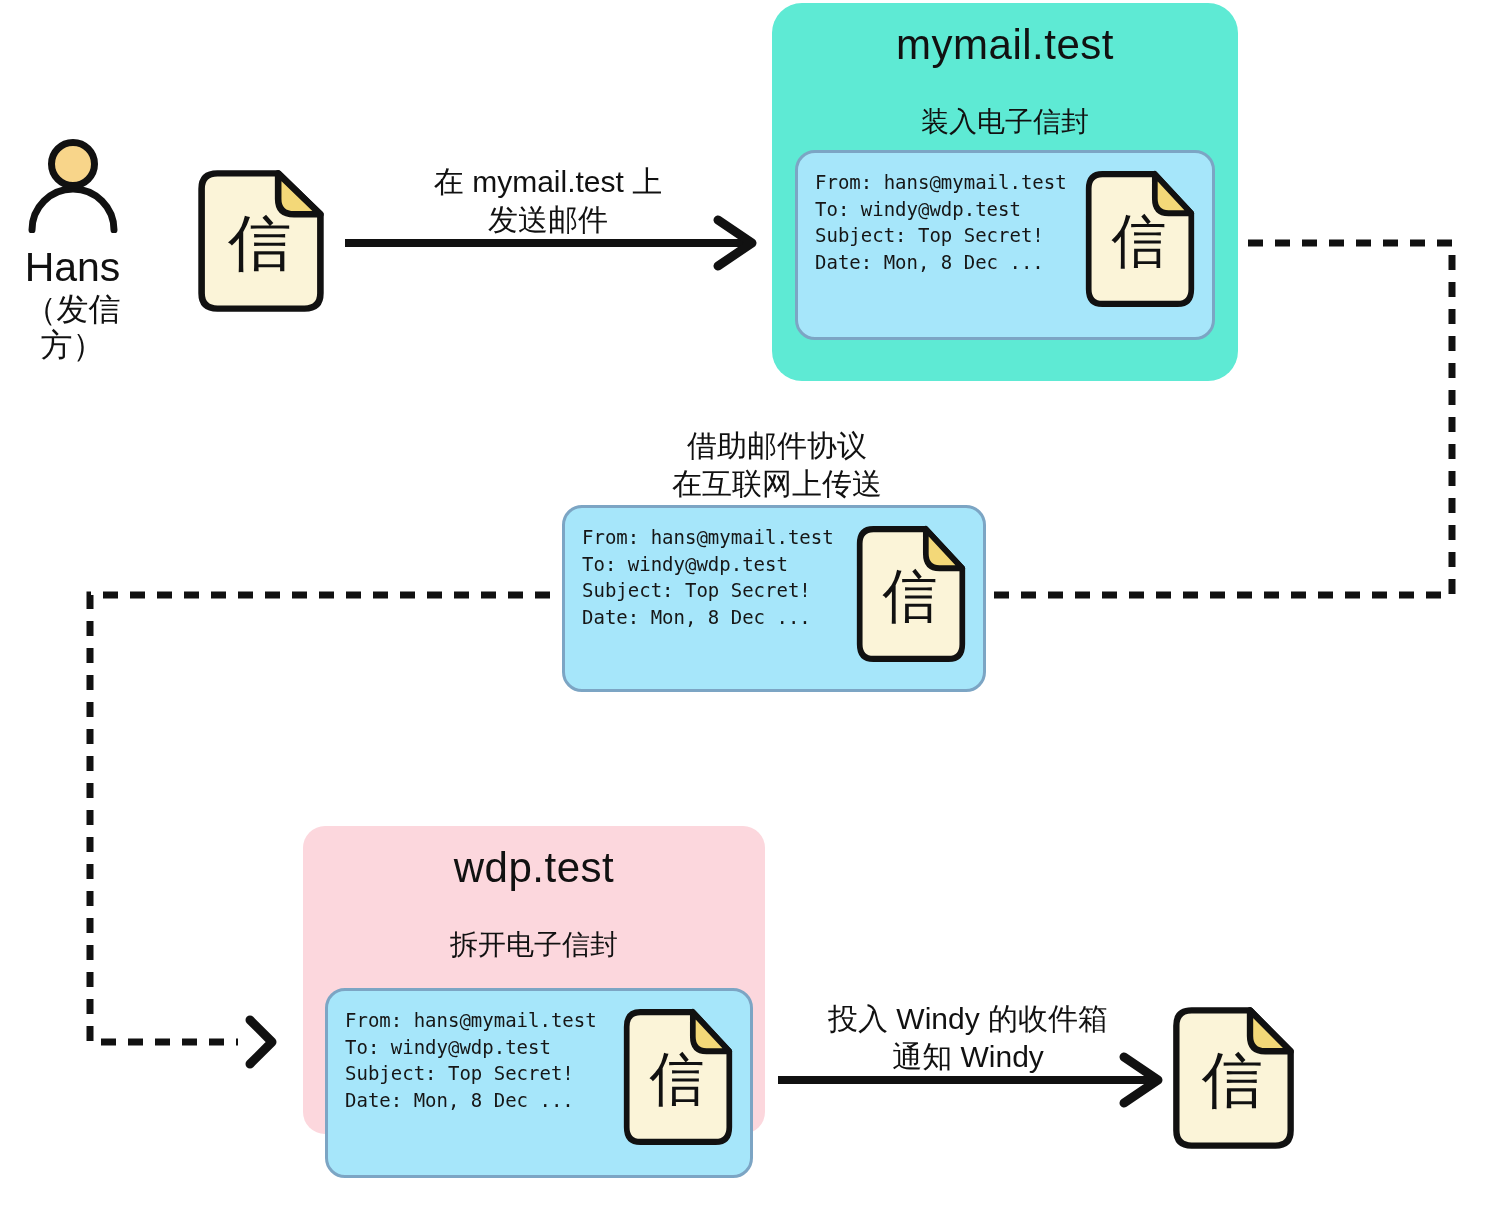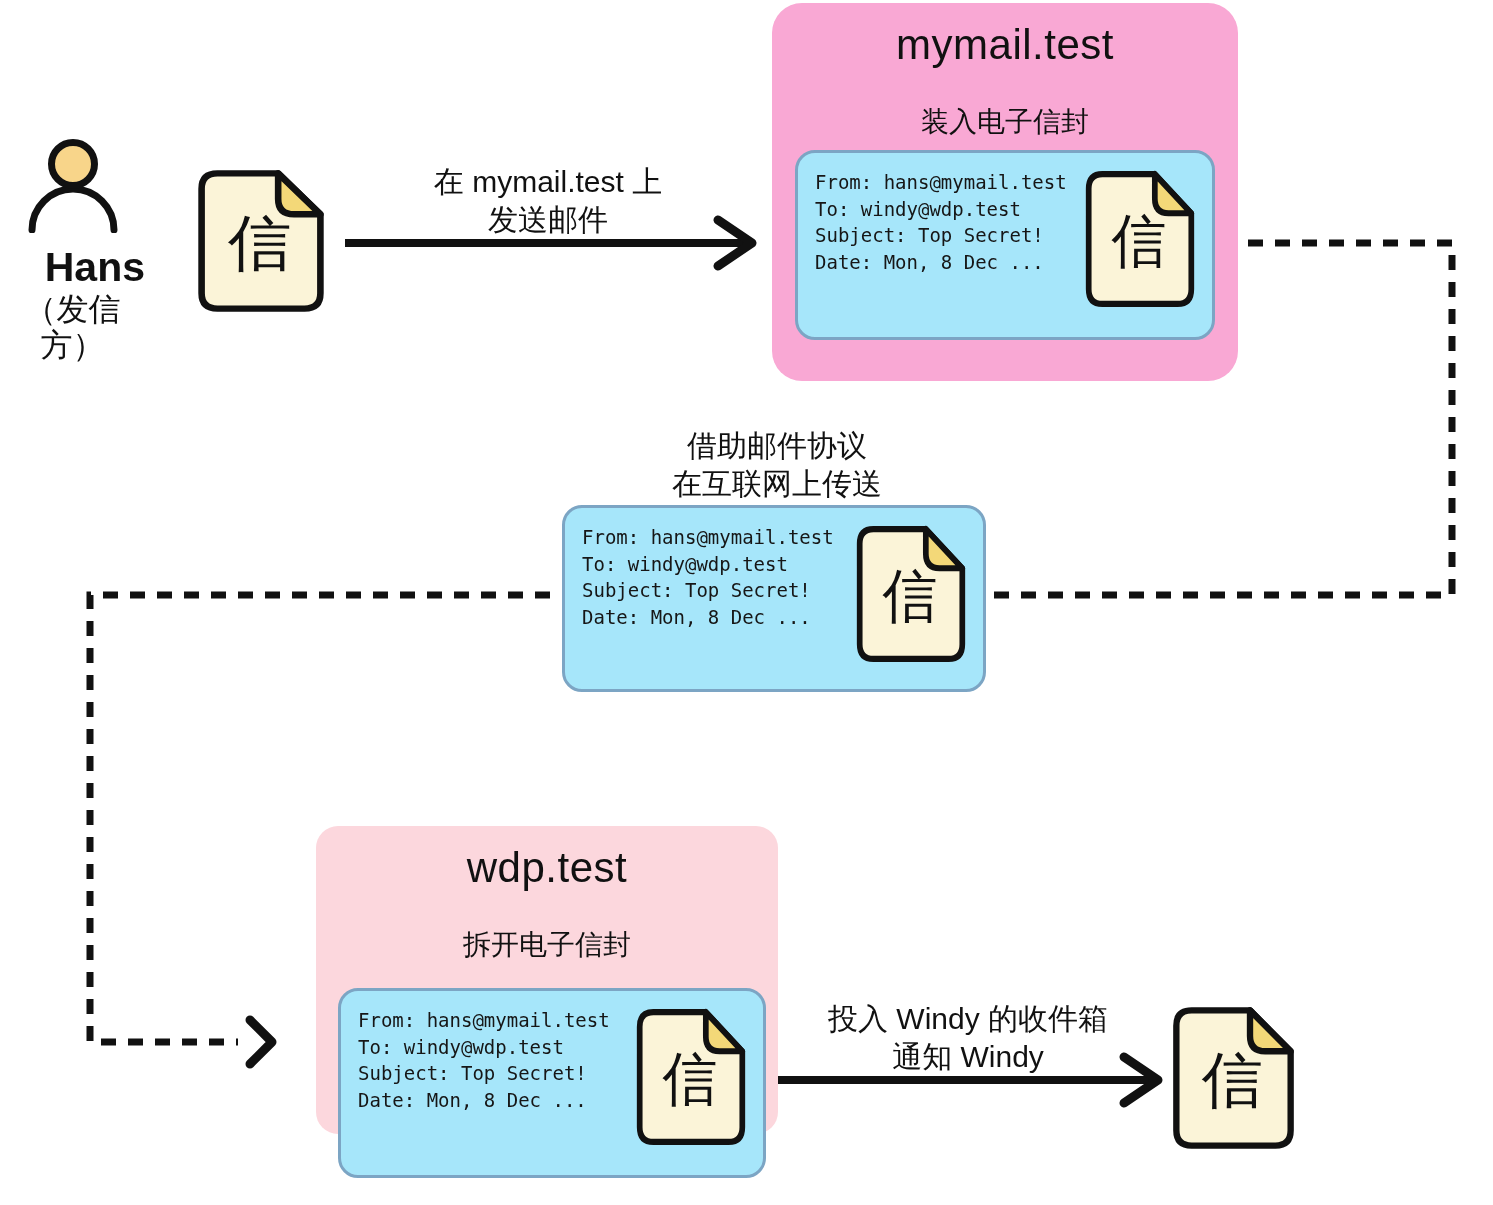--- a/index.html
+++ b/index.html
@@ -2,39 +2,39 @@
 <html><head>
 <meta charset="utf-8">
 <style>
   html,body { margin:0; padding:0; background:#ffffff; }
   .canvas {
     position:relative; width:1493px; height:1205px; background:#ffffff;
     font-family:"Liberation Sans", sans-serif; color:#111; overflow:hidden;
   }
   .wires { position:absolute; left:0; top:0; z-index:1; }
   .server-box { position:absolute; border-radius:30px; z-index:0; }
-  .server-box.send { background:#f9a8d4; }
+  .server-box.send { background:#5eead4; }
   .server-box.receive { background:#fcd7dd; }
   .server-title { position:absolute; left:0; right:0; text-align:center;
     font-size:42px; font-weight:500; letter-spacing:0.5px; }
   .server-action { position:absolute; left:0; right:0; text-align:center; font-size:28px; }
   .envelope {
     position:absolute; background:#a6e6fa; border:3px solid #7ca5c4;
     border-radius:20px; z-index:2; box-sizing:border-box;
   }
   .envelope pre {
     margin:0; padding:16px 4px 0 17px;
     font-family:"DejaVu Sans Mono", monospace;
     font-size:19px; line-height:26.5px; color:#161616;
   }
   .envelope .letter-in { position:absolute; top:15px; right:15px; }
   .flow-label { position:absolute; text-align:center; font-size:30px; line-height:38px; z-index:2; }
   .person-group { position:absolute; text-align:center; z-index:2; }
   .person-group svg { display:block; margin:0 auto; }
-  .person-name { font-size:41px; font-weight:700; line-height:48px; margin-top:10px;text-align:right; }
+  .person-name { font-size:41px; font-weight:400; line-height:48px; margin-top:10px; }
   .person-role { font-size:32px; line-height:36px; }
   .letter-abs { position:absolute; z-index:2; }
 </style>
 </head>
 <body>
 
 <div class="canvas">
 
   <svg class="wires" width="1493" height="1205" viewBox="0 0 1493 1205">
 
@@ -94,21 +94,21 @@
 To: windy@wdp.test
 Subject: Top Secret!
 Date: Mon, 8 Dec ...</pre>
     <svg class="letter-in" width="114" height="142" viewBox="0 0 100 116" preserveAspectRatio="none">
       <path d="M17 5 H63 L95 37 V99 Q95 111 83 111 H17 Q5 111 5 99 V17 Q5 5 17 5 Z" stroke="#111" stroke-width="5" stroke-linejoin="round" fill="#fbf4d8"></path>
       <path d="M63 5 V25 Q63 37 75 37 H95 Z" stroke="#111" stroke-width="5" stroke-linejoin="round" fill="#f3d878"></path>
       <text x="49" y="76" text-anchor="middle" font-size="48" font-weight="500" fill="#111" font-family="Liberation Sans, sans-serif">信</text>
     </svg>
   </div>
 
-  <div class="server-box receive" style="left:316px; top:826px; width:462px; height:308px;border-radius:22px;">
+  <div class="server-box receive" style="left:303px; top:826px; width:462px; height:308px;border-radius:22px;">
     <div class="server-title" style="top:18px;">wdp.test</div>
     <div class="server-action" style="top:100px;">拆开电子信封</div>
     <div class="envelope" style="left:22px; top:162px; width:428px; height:190px;">
       <pre>From: hans@mymail.test
 To: windy@wdp.test
 Subject: Top Secret!
 Date: Mon, 8 Dec ...</pre>
       <svg class="letter-in" width="114" height="142" viewBox="0 0 100 116" preserveAspectRatio="none">
         <path d="M17 5 H63 L95 37 V99 Q95 111 83 111 H17 Q5 111 5 99 V17 Q5 5 17 5 Z" stroke="#111" stroke-width="5" stroke-linejoin="round" fill="#fbf4d8"></path>
         <path d="M63 5 V25 Q63 37 75 37 H95 Z" stroke="#111" stroke-width="5" stroke-linejoin="round" fill="#f3d878"></path>

